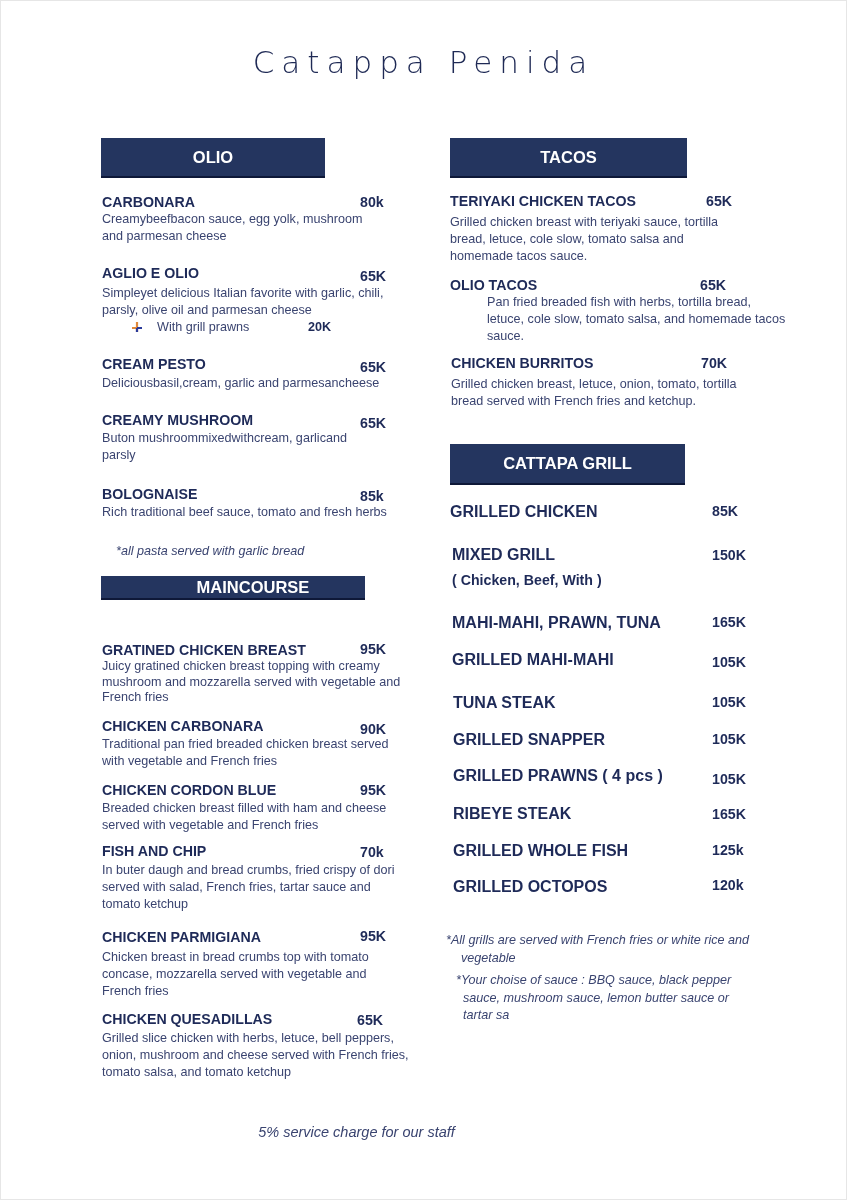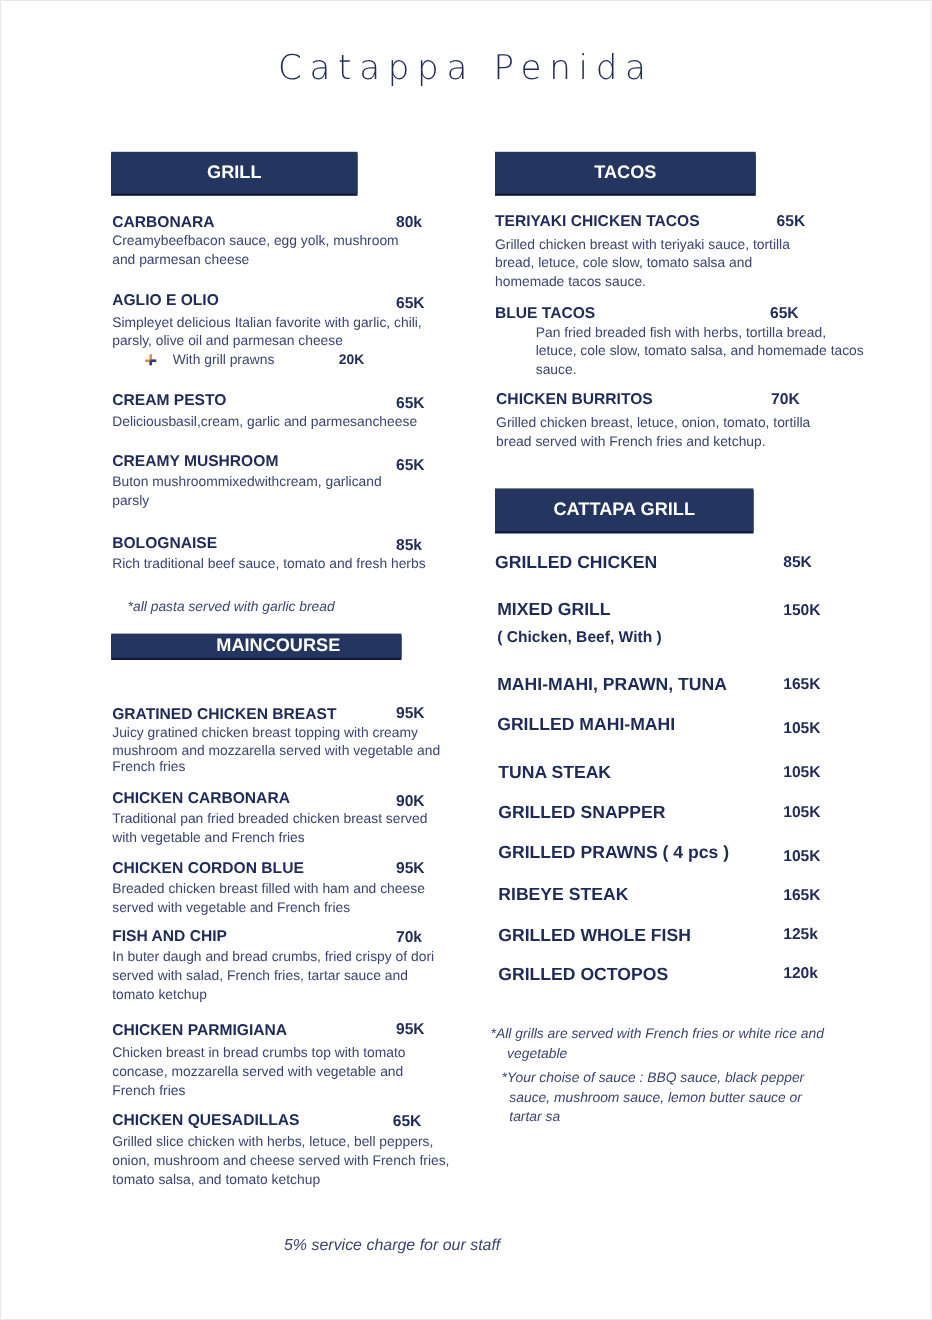--- a/index.html
+++ b/index.html
@@ -33,21 +33,21 @@
     .grill-sub { position: absolute; font-weight: bold; font-size: 14.2px; color: #1e2a58; white-space: nowrap; }
     .footer { position: absolute; left: 0; top: 1124px; width: 713px; text-align: center; font-style: italic; font-size: 14.5px; color: #3a4470; }
   </style>
 </head>
 <body>
 
 <div class="page-border"></div>
 
 <div class="title">Catappa Penida</div>
 
-<div class="section-header" style="left:101px;top:138px;width:224px;height:38px;">GRILL</div>
+<div class="section-header" style="left:101px;top:138px;width:224px;height:38px;">OLIO</div>
 
 <div class="item" style="left:102px;top:194px;width:300px;">
   <div class="item-name">CARBONARA</div>
   <div class="item-price" style="left:258px;">80k</div>
   <div class="item-desc" style="top:17px;width:280px;">Creamybeefbacon sauce, egg yolk, mushroom and parmesan cheese</div>
 </div>
 
 <div class="item" style="left:102px;top:265px;width:300px;">
   <div class="item-name">AGLIO E OLIO</div>
   <div class="item-price" style="left:258px;top:3px;">65K</div>
@@ -120,21 +120,21 @@
 
 <div class="section-header" style="left:450px;top:138px;width:237px;height:38px;">TACOS</div>
 
 <div class="item" style="left:450px;top:193px;width:310px;">
   <div class="item-name">TERIYAKI CHICKEN TACOS</div>
   <div class="item-price" style="left:256px;">65K</div>
   <div class="item-desc" style="top:21px;width:300px;">Grilled chicken breast with teriyaki sauce, tortilla bread, letuce, cole slow, tomato salsa and homemade tacos sauce.</div>
 </div>
 
 <div class="item" style="left:450px;top:277px;width:310px;">
-  <div class="item-name">BLUE TACOS</div>
+  <div class="item-name">OLIO TACOS</div>
   <div class="item-price" style="left:250px;">65K</div>
   <div class="item-desc" style="top:17px;width:300px;margin-left:37px;">Pan fried breaded fish with herbs, tortilla bread, letuce, cole slow, tomato salsa, and homemade tacos sauce.</div>
 </div>
 
 <div class="item" style="left:451px;top:355px;width:310px;">
   <div class="item-name">CHICKEN BURRITOS</div>
   <div class="item-price" style="left:250px;">70K</div>
   <div class="item-desc" style="top:21px;width:310px;">Grilled chicken breast, letuce, onion, tomato, tortilla bread served with French fries and ketchup.</div>
 </div>
 

